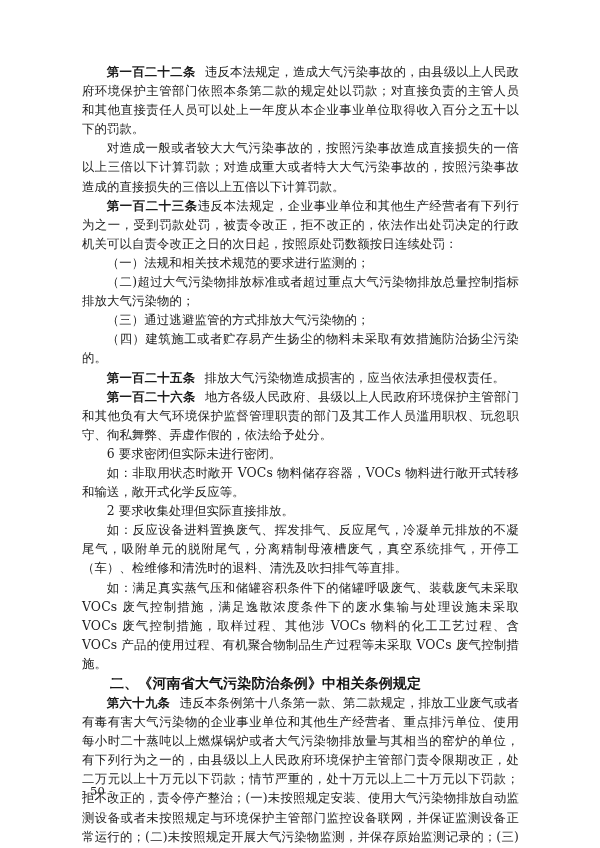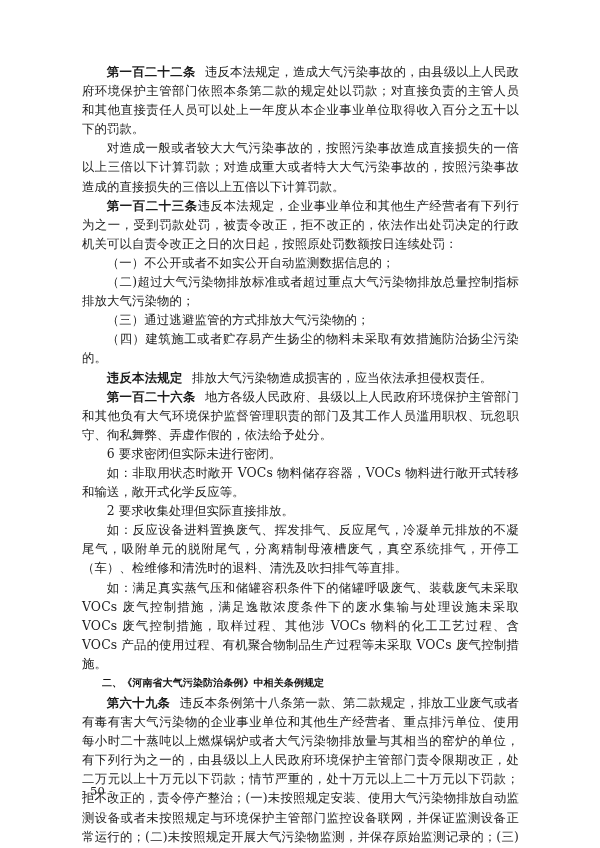--- a/index.html
+++ b/index.html
@@ -42,21 +42,21 @@
   .art {
     font-weight: bold;
     letter-spacing: 0.02em;
   }
   .gap {
     display: inline-block;
     width: 0.75em;
   }
   h2.section {
     margin: 0;
-    font-size: 10px;
+    font-size: 14px;
     line-height: 20px;
     font-weight: bold;
     text-indent: 2em;
     letter-spacing: 0.01em;
     color: #141414;
   }
   .pagenum {
     position: absolute;
     left: 82px;
     top: 784px;
@@ -67,25 +67,25 @@
   }
 </style>
 </head>
 <body>
 
 <div class="page">
   <div class="content" id="body-root">
       <p class="indent"><span class="art">第一百二十二条</span><span class="gap"></span><span>违反本法规定，造成大气污染事故的，由县级以上人民政府环境保护主管部门依照本条第二款的规定处以罚款；对直接负责的主管人员和其他直接责任人员可以处上一年度从本企业事业单位取得收入百分之五十以下的罚款。</span></p>
       <p class="indent">对造成一般或者较大大气污染事故的，按照污染事故造成直接损失的一倍以上三倍以下计算罚款；对造成重大或者特大大气污染事故的，按照污染事故造成的直接损失的三倍以上五倍以下计算罚款。</p>
       <p class="indent"><span class="art">第一百二十三条</span><span>违反本法规定，企业事业单位和其他生产经营者有下列行为之一，受到罚款处罚，被责令改正，拒不改正的，依法作出处罚决定的行政机关可以自责令改正之日的次日起，按照原处罚数额按日连续处罚：</span></p>
-      <p class="indent">（一）不公开或者不如实公开自动监测数据信息的；</p>
+      <p class="indent">（一）法规和相关技术规范的要求进行监测的；</p>
       <p class="indent">（二)超过大气污染物排放标准或者超过重点大气污染物排放总量控制指标排放大气污染物的；</p>
       <p class="indent">（三）通过逃避监管的方式排放大气污染物的；</p>
       <p class="indent">（四）建筑施工或者贮存易产生扬尘的物料未采取有效措施防治扬尘污染的。</p>
-      <p class="indent"><span class="art">违反本法规定</span><span class="gap"></span><span>排放大气污染物造成损害的，应当依法承担侵权责任。</span></p>
+      <p class="indent"><span class="art">第一百二十五条</span><span class="gap"></span><span>排放大气污染物造成损害的，应当依法承担侵权责任。</span></p>
       <p class="indent"><span class="art">第一百二十六条</span><span class="gap"></span><span>地方各级人民政府、县级以上人民政府环境保护主管部门和其他负有大气环境保护监督管理职责的部门及其工作人员滥用职权、玩忽职守、徇私舞弊、弄虚作假的，依法给予处分。</span></p>
       <p class="indent">6 要求密闭但实际未进行密闭。</p>
       <p class="indent">如：非取用状态时敞开 VOCs 物料储存容器，VOCs 物料进行敞开式转移和输送，敞开式化学反应等。</p>
       <p class="indent">2 要求收集处理但实际直接排放。</p>
       <p class="indent">如：反应设备进料置换废气、挥发排气、反应尾气，冷凝单元排放的不凝尾气，吸附单元的脱附尾气，分离精制母液槽废气，真空系统排气，开停工（车）、检维修和清洗时的退料、清洗及吹扫排气等直排。</p>
       <p class="indent">如：满足真实蒸气压和储罐容积条件下的储罐呼吸废气、装载废气未采取 VOCs 废气控制措施，满足逸散浓度条件下的废水集输与处理设施未采取 VOCs 废气控制措施，取样过程、其他涉 VOCs 物料的化工工艺过程、含 VOCs 产品的使用过程、有机聚合物制品生产过程等未采取 VOCs 废气控制措施。</p>
       <h2 class="section">二、《河南省大气污染防治条例》中相关条例规定</h2>
       <p class="indent"><span class="art">第六十九条</span><span class="gap"></span><span>违反本条例第十八条第一款、第二款规定，排放工业废气或者有毒有害大气污染物的企业事业单位和其他生产经营者、重点排污单位、使用每小时二十蒸吨以上燃煤锅炉或者大气污染物排放量与其相当的窑炉的单位，有下列行为之一的，由县级以上人民政府环境保护主管部门责令限期改正，处二万元以上十万元以下罚款；情节严重的，处十万元以上二十万元以下罚款；拒不改正的，责令停产整治；(一)未按照规定安装、使用大气污染物排放自动监测设备或者未按照规定与环境保护主管部门监控设备联网，并保证监测设备正常运行的；(二)未按照规定开展大气污染物监测，并保存原始监测记录的；(三)不公开或者不如实公开自动监测数据信息的。违反本条例第十八条第一款规定，接受委托的监测机构未按照环境保护法律、法规和相关技术规范的要求进行监测的，由县级以上人民政府环境保护主管部门责令改正，处二万元以上十万元以下罚款。</span></p>
     </div>
   <div class="pagenum">- 50 -</div>

